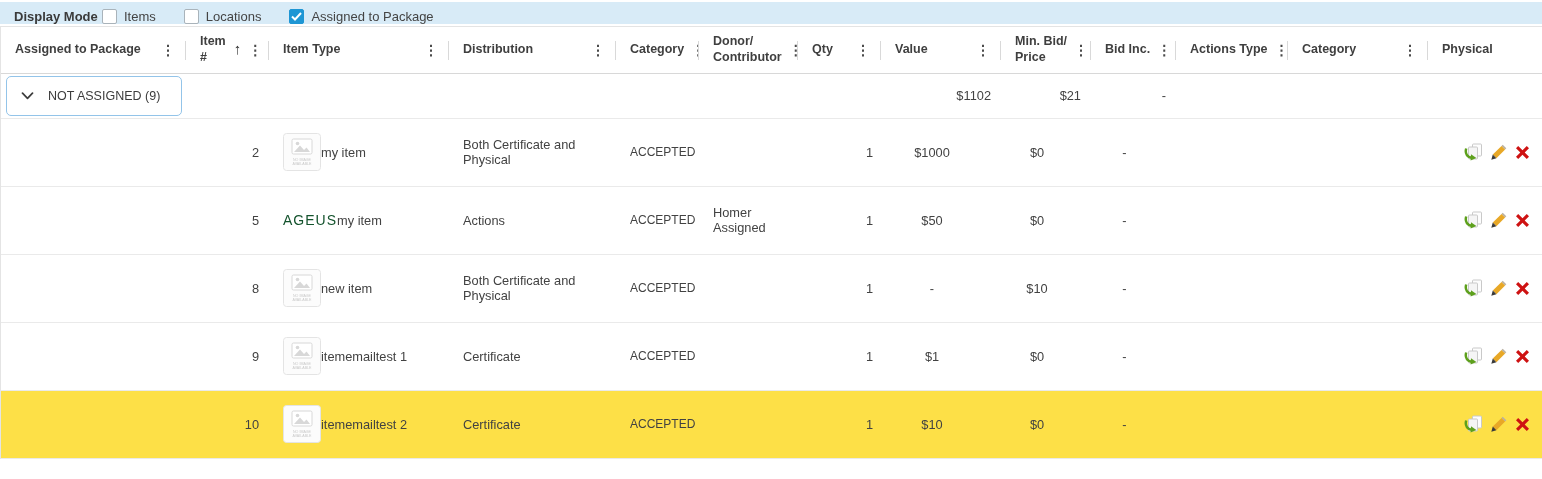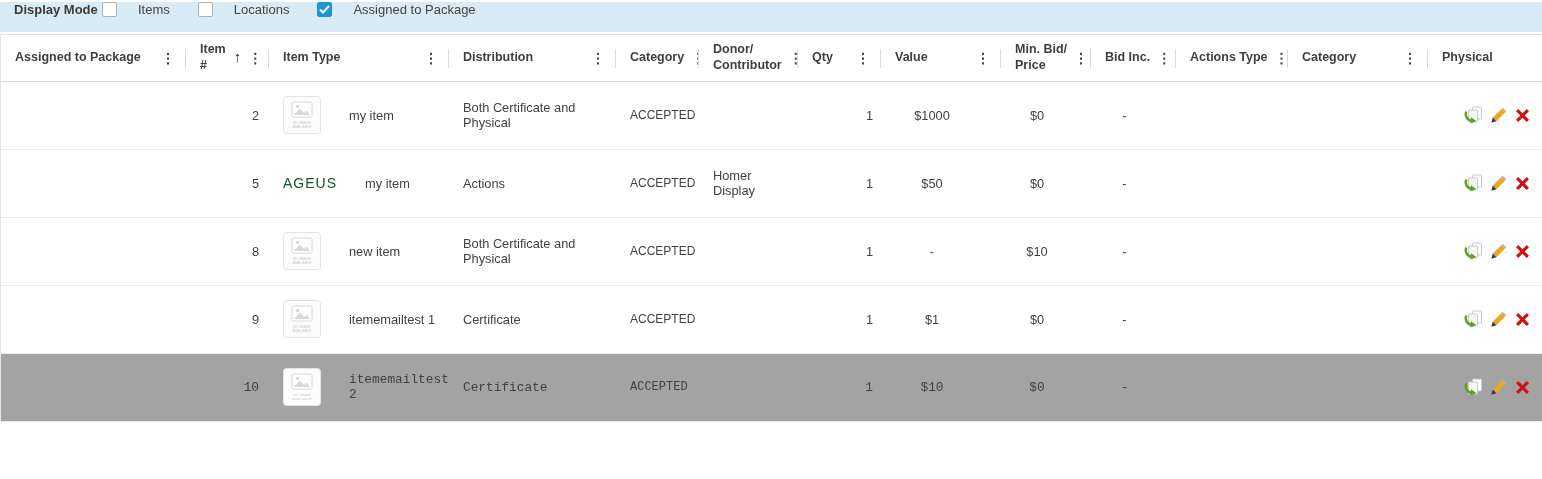--- a/index.html
+++ b/index.html
@@ -1,27 +1,27 @@
 <!DOCTYPE html>
 <html><head>
 <meta charset="utf-8">
 <style>
   html,body{margin:0;padding:0;background:#fff;}
   body{font-family:"Liberation Sans", sans-serif; color:#424242; width:1542px; height:479px; overflow:hidden;}
 
   
   .topbar{
     margin-top:2px;
-    height:30px; background:#d8ebf7;
-    display:flex; align-items:flex-start;
+    height:22px; background:#d8ebf7;
+    display:flex; align-items:flex-end;
     padding-left:14px; box-sizing:border-box;
     font-size:13px;
   }
   .dm-label{font-weight:bold; color:#3a3a3a; width:88px;}
-  .dm-option{display:inline-flex; align-items:center; gap:21px; margin-right:28px; cursor:pointer; color:#444;}
+  .dm-option{display:inline-flex; align-items:center; gap:7px; margin-right:28px; cursor:pointer; color:#444;}
   .cb{width:15px;height:15px;border:1px solid #a9b3ba;border-radius:2px;background:#fff;
       display:inline-flex;align-items:center;justify-content:center;box-sizing:border-box;}
   .cb svg{visibility:hidden;}
   .cb.checked{background:#1e96d4;border-color:#1e96d4;}
   .cb.checked svg{visibility:visible;}
 
   
   .grid{
     margin-top:2px;
     border:1px solid #e4e4e4; border-bottom:none;
@@ -52,22 +52,22 @@
     display:flex; align-items:center; gap:14px;
     width:176px; height:40px; box-sizing:border-box;
     border:1px solid #93c4e9; border-radius:5px; background:#fff;
     padding:0 14px; margin-left:-9px; cursor:pointer;
     font-size:12.5px; color:#3c3c3c; white-space:nowrap;
   }
   .g-num{text-align:right; padding-right:10px;}
 
   
   .data-row td{height:68px; background:#fff;}
-  tbody tr.data-row:last-child td{background:#a3a3a3;font-family:Liberation Mono, monospace;}
-  .c-name-wrap{display:flex; align-items:center; gap:28px;}
+  tbody tr.data-row:last-child td{background:#fde047;}
+  .c-name-wrap{display:flex; align-items:center; gap:0;}
   .thumb{width:38px; height:38px; flex:0 0 auto; display:inline-flex; align-items:center; justify-content:center; cursor:pointer;}
   .thumb-logo{font-size:14px; color:#14532d; letter-spacing:1px; white-space:nowrap; cursor:pointer;}
   .r{text-align:center; padding-right:32px;}
   .rq{text-align:right; padding-right:8px;}
   .rn{text-align:right; padding-right:10px;}
   .loc{font-size:12px;}
   .actions-wrap{display:flex; align-items:center; justify-content:flex-end; gap:6px; padding-right:2px;}
   .act{display:inline-flex; cursor:pointer;}
 </style>
 </head>
@@ -197,20 +197,42 @@
             </div>
           </th>
           <th>
             <div class="th-inner">
               <span class="th-label">Physical</span>
             </div>
           </th>
         </tr>
     </thead>
     <tbody id="grid-body">
+      <tr class="group-row">
+        <td>
+          <div class="group-box">
+            <svg width="13" height="8" viewBox="0 0 13 8">
+              <path d="M1.5 1.2 L6.5 6.3 L11.5 1.2" fill="none" stroke="#3c3c3c" stroke-width="1.7" stroke-linecap="round" stroke-linejoin="round"></path>
+            </svg>
+            <span class="g-label">NOT ASSIGNED (9)</span>
+          </div>
+        </td>
+        <td></td>
+          <td></td>
+          <td></td>
+        <td></td>
+          <td></td>
+          <td></td>
+        <td class="g-num">$1102</td>
+        <td class="g-num">$21</td>
+        <td class="g-num">-</td>
+        <td></td>
+          <td></td>
+          <td></td>
+      </tr>
     <tr class="data-row">
     <td></td>
     <td class="rn">2</td>
     <td>
       <div class="c-name-wrap">
         <span class="thumb thumb-noimg">
           <svg width="38" height="38" viewBox="0 0 38 38">
             <rect x="0.5" y="0.5" width="37" height="37" rx="3" fill="#fcfcfc" stroke="#e4e4e4"></rect>
             <rect x="9" y="6" width="20" height="15" rx="1.5" fill="#fff" stroke="#d8d8d8"></rect>
             <circle cx="14.5" cy="10.5" r="1.8" fill="#d8d8d8"></circle>
@@ -262,21 +284,21 @@
     <td class="rn">5</td>
     <td>
       <div class="c-name-wrap">
 
         <span class="thumb-logo">AGEUS</span>
         <span class="iname">my item</span>
       </div>
     </td>
     <td>Actions</td>
     <td class="loc">ACCEPTED</td>
-    <td>Homer Display</td>
+    <td>Homer Assigned</td>
     <td class="rq">1</td>
     <td class="r">$50</td>
     <td class="r">$0</td>
     <td class="r">-</td>
     <td></td>
     <td></td>
     <td>
       <div class="actions-wrap">
         <span class="act">
           <svg width="20" height="19" viewBox="0 0 20 19">

